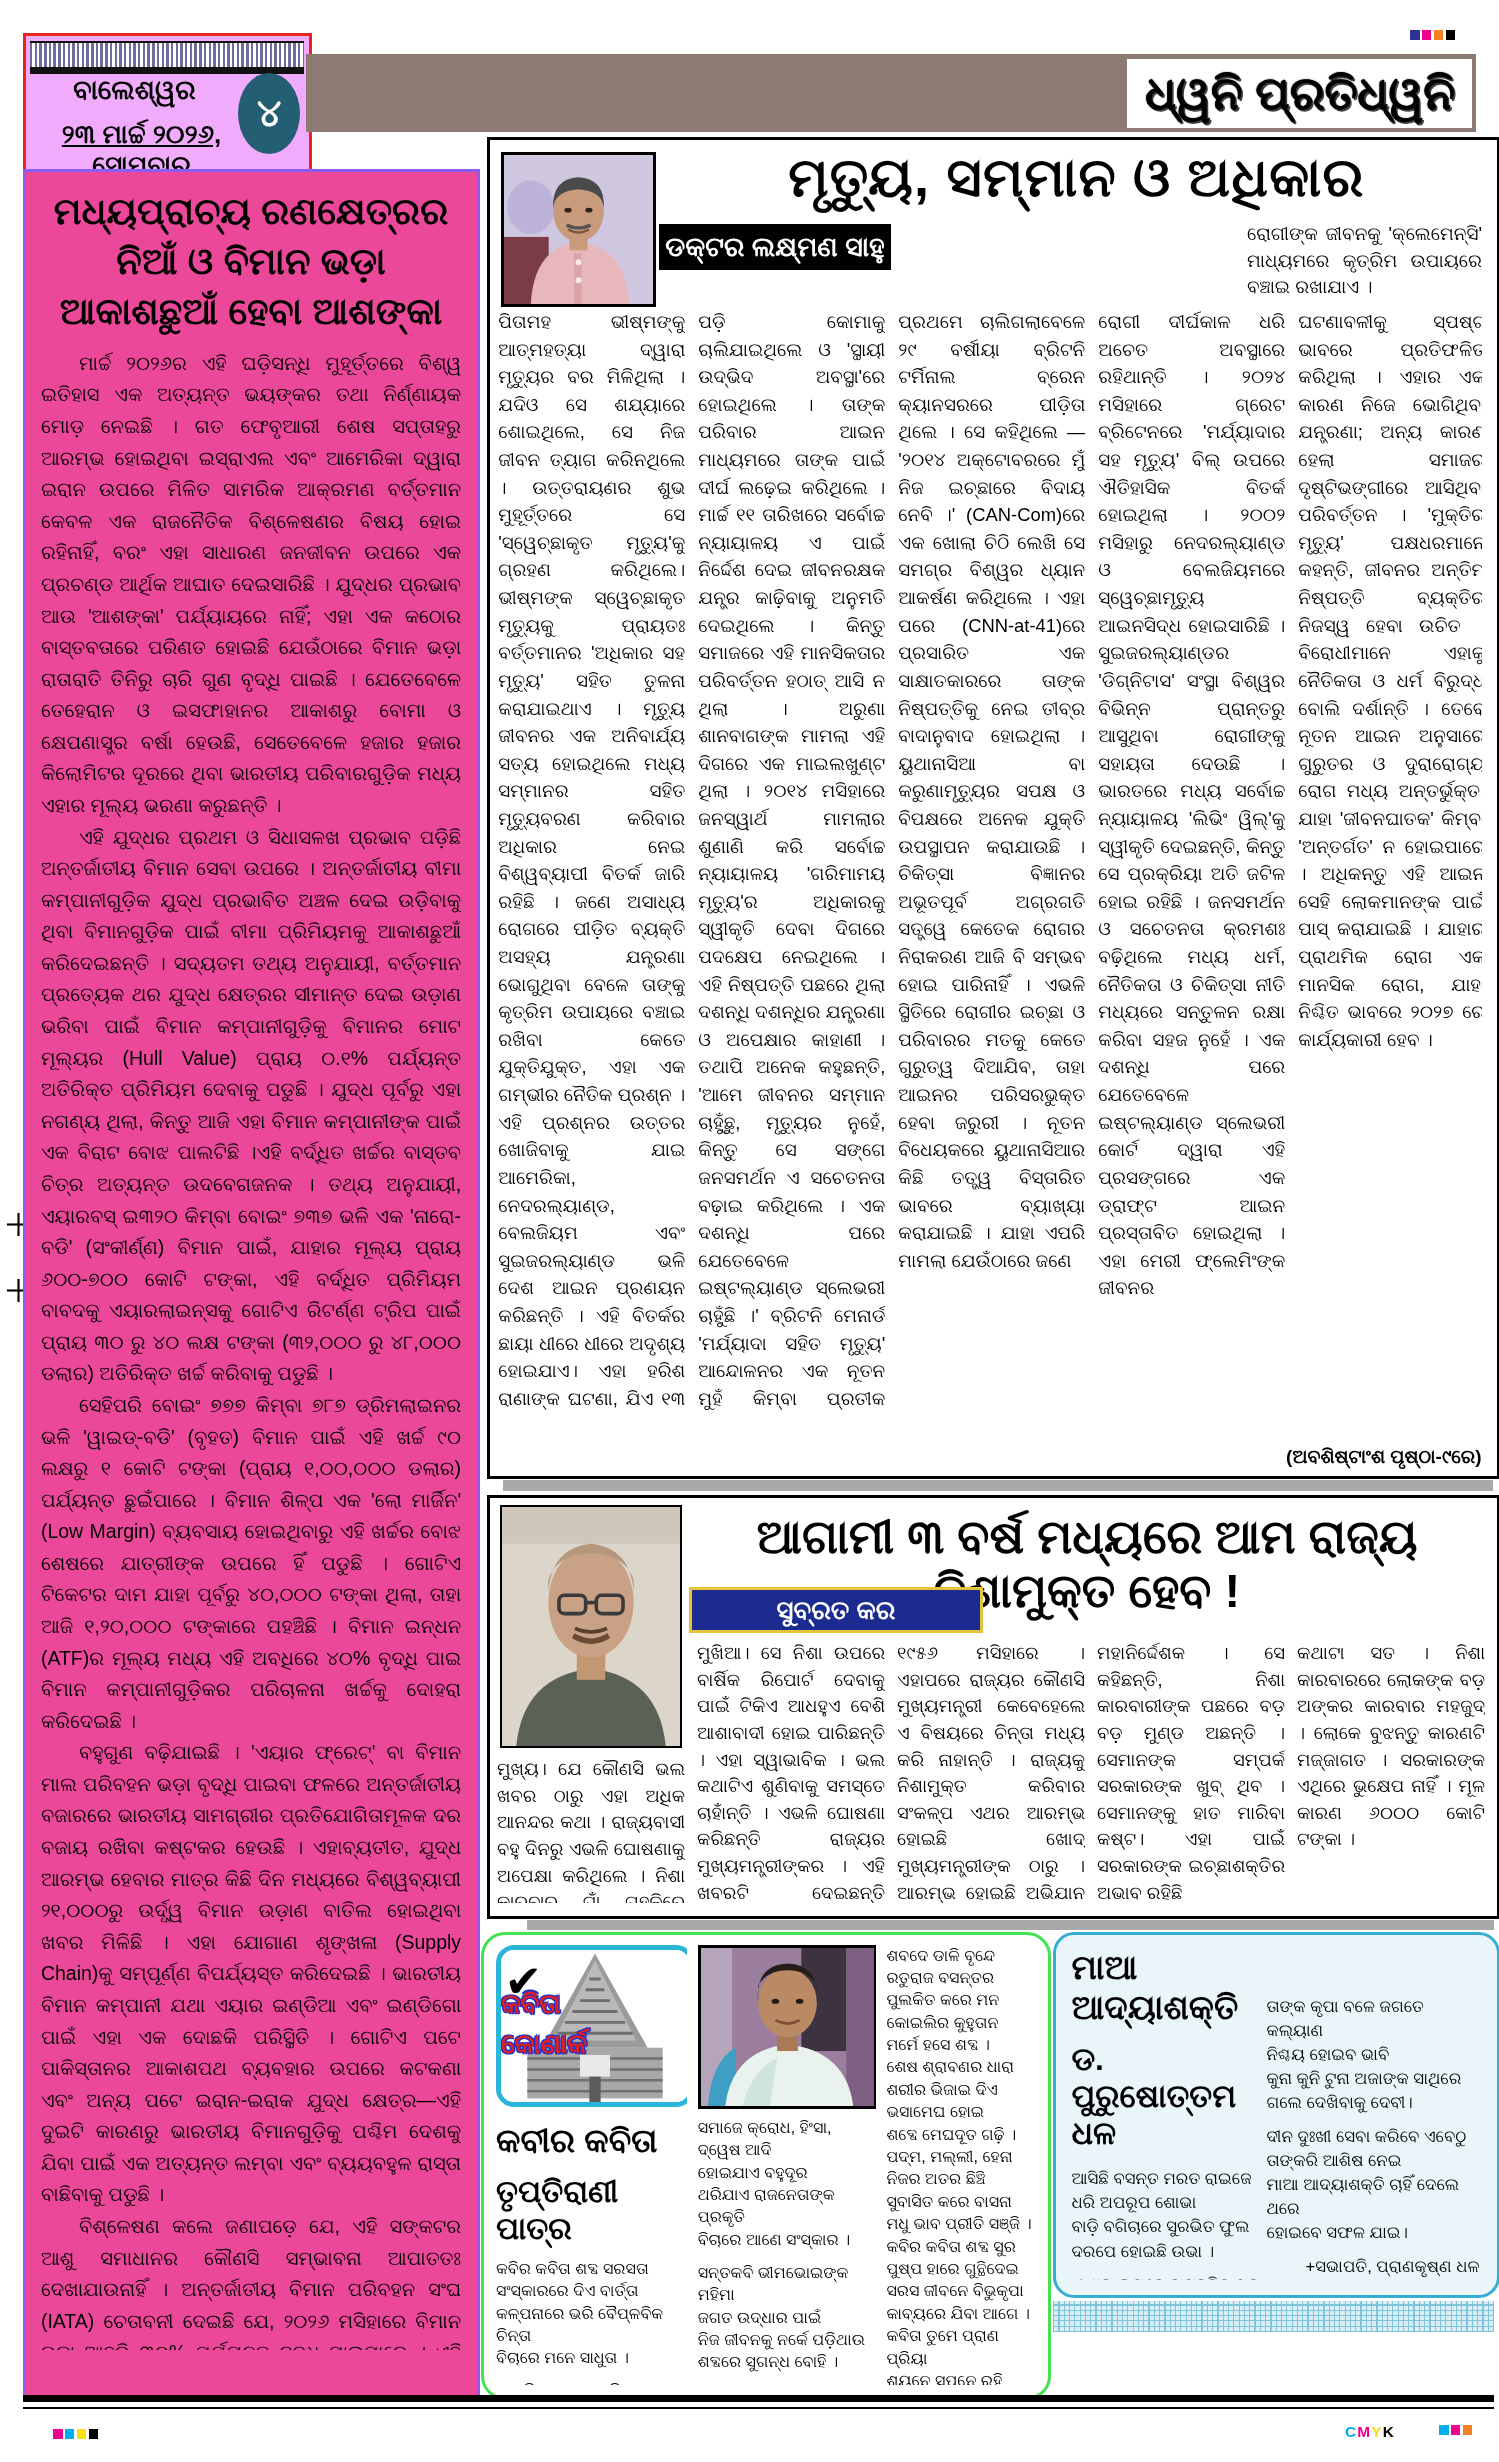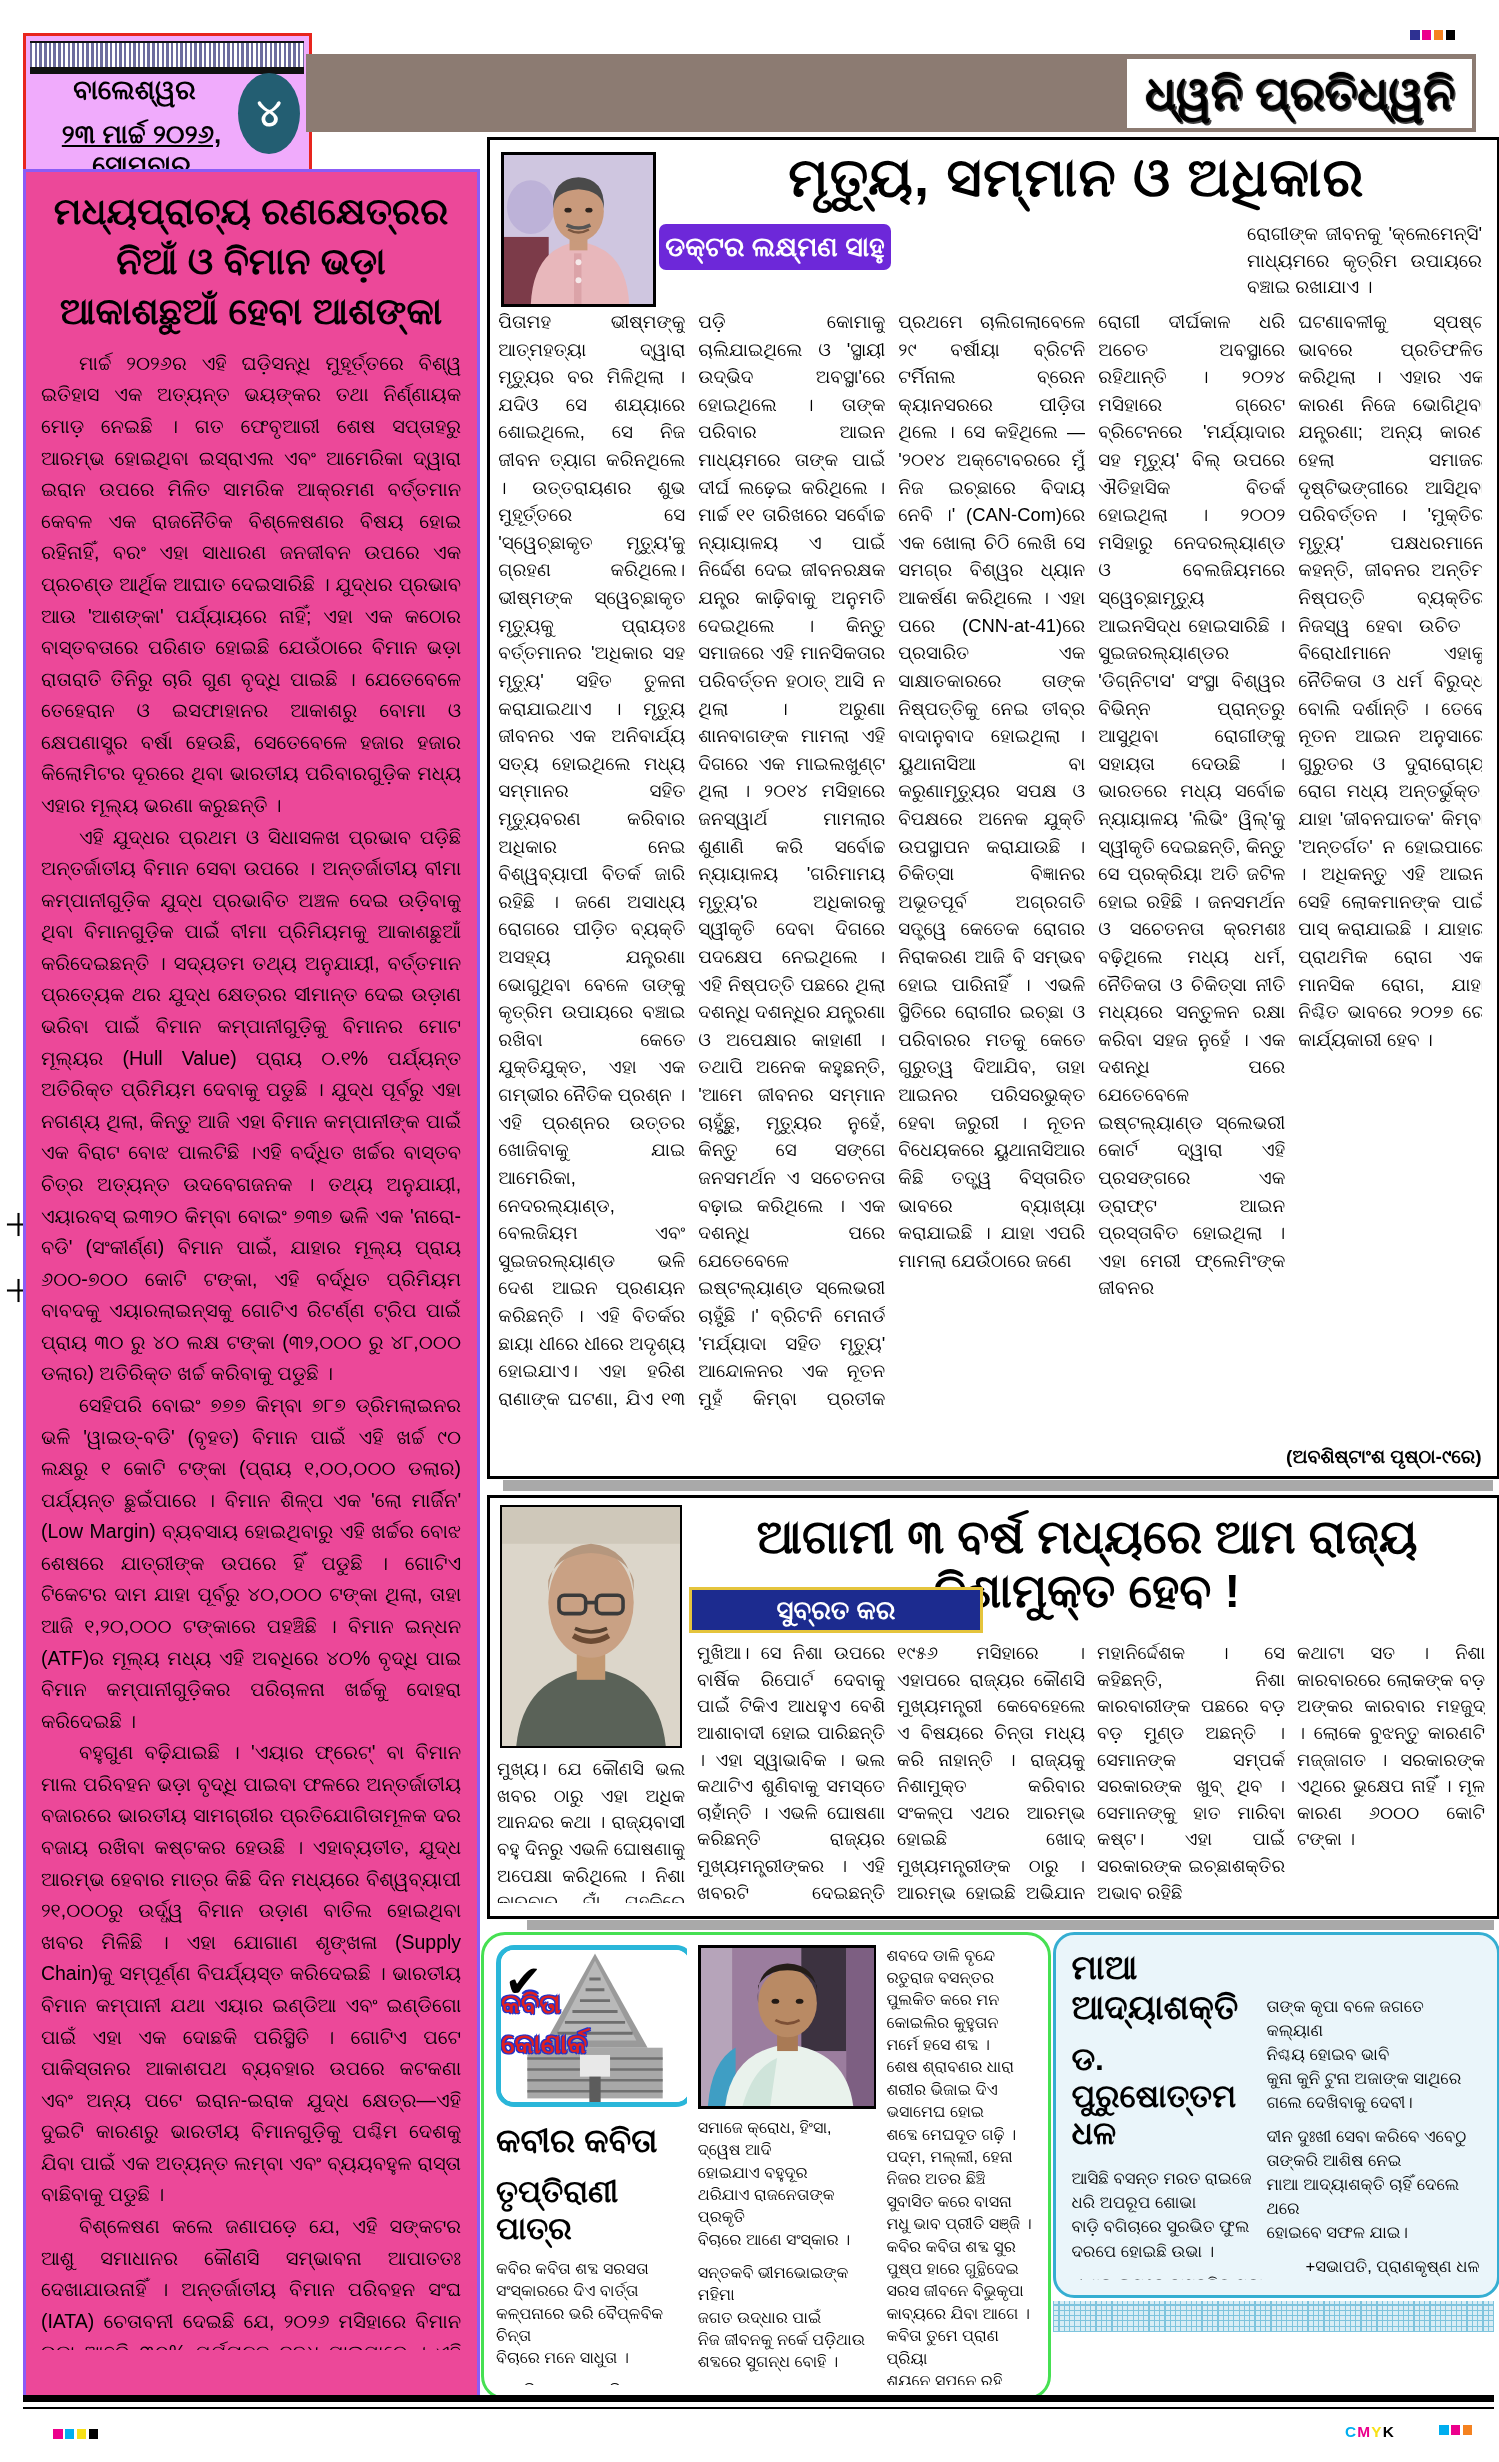--- a/index.html
+++ b/index.html
@@ -33,22 +33,22 @@
   
   .leftbox{left:22.5px;top:169px;width:451px;height:2226px;border:3px solid #8b5cf6;background:#ec4899;}
   .lhead{margin:15.4px 10.7px 6px 10.7px;text-align:center;font-size:37px;line-height:1.35;font-weight:bold;}
   .lbody{margin:10.7px 15.4px 0 15.4px;height:2002px;overflow:hidden;font-size:19.5px;line-height:1.62;text-align:justify;}
   .lbody p{margin:0;text-indent:38px;}
   
   .deathbox{left:487px;top:137px;width:1007px;height:1336px;border:3px solid #000;background:#fff;}
   .photo1{position:absolute;left:10.7px;top:12px;width:149px;height:149px;border:3px solid #000;overflow:hidden;}
   .dhead{position:absolute;left:178px;top:6px;width:817px;text-align:center;
          font-size:54px;font-weight:bold;letter-spacing:1.2px;}
-  .dbyline{position:absolute;left:169px;top:84px;width:232px;height:46px;background:#6d28d9;
-           color:#fff;display:flex;align-items:center;justify-content:center;font-size:27px;font-weight:bold;border-radius:7px;}
+  .dbyline{position:absolute;left:169px;top:84px;width:232px;height:46px;background:#000000;
+           color:#fff;display:flex;align-items:center;justify-content:center;font-size:27px;font-weight:bold;}
   .dtopfrag{position:absolute;left:757px;top:81px;width:235px;height:79px;overflow:hidden;
             font-size:18.4px;line-height:1.45;text-align:justify;}
   .dcols{position:absolute;left:8.3px;top:168px;width:984px;height:1102px;display:flex;gap:13px;overflow:hidden;}
   .dcol{width:187px;flex:0 0 187px;font-size:18.4px;line-height:1.5;text-align:justify;overflow:hidden;height:100%;}
   .dcont{position:absolute;right:15.4px;bottom:8.3px;font-size:19px;font-weight:bold;}
   
   .gbar{background:#a9a9a9;}
   
   .nishabox{left:487px;top:1495px;width:1007px;height:418px;border:3.6px solid #000;background:#fff;}
   .photo2{position:absolute;left:9.5px;top:7.1px;width:178px;height:239px;border:2.4px solid #000;overflow:hidden;}

